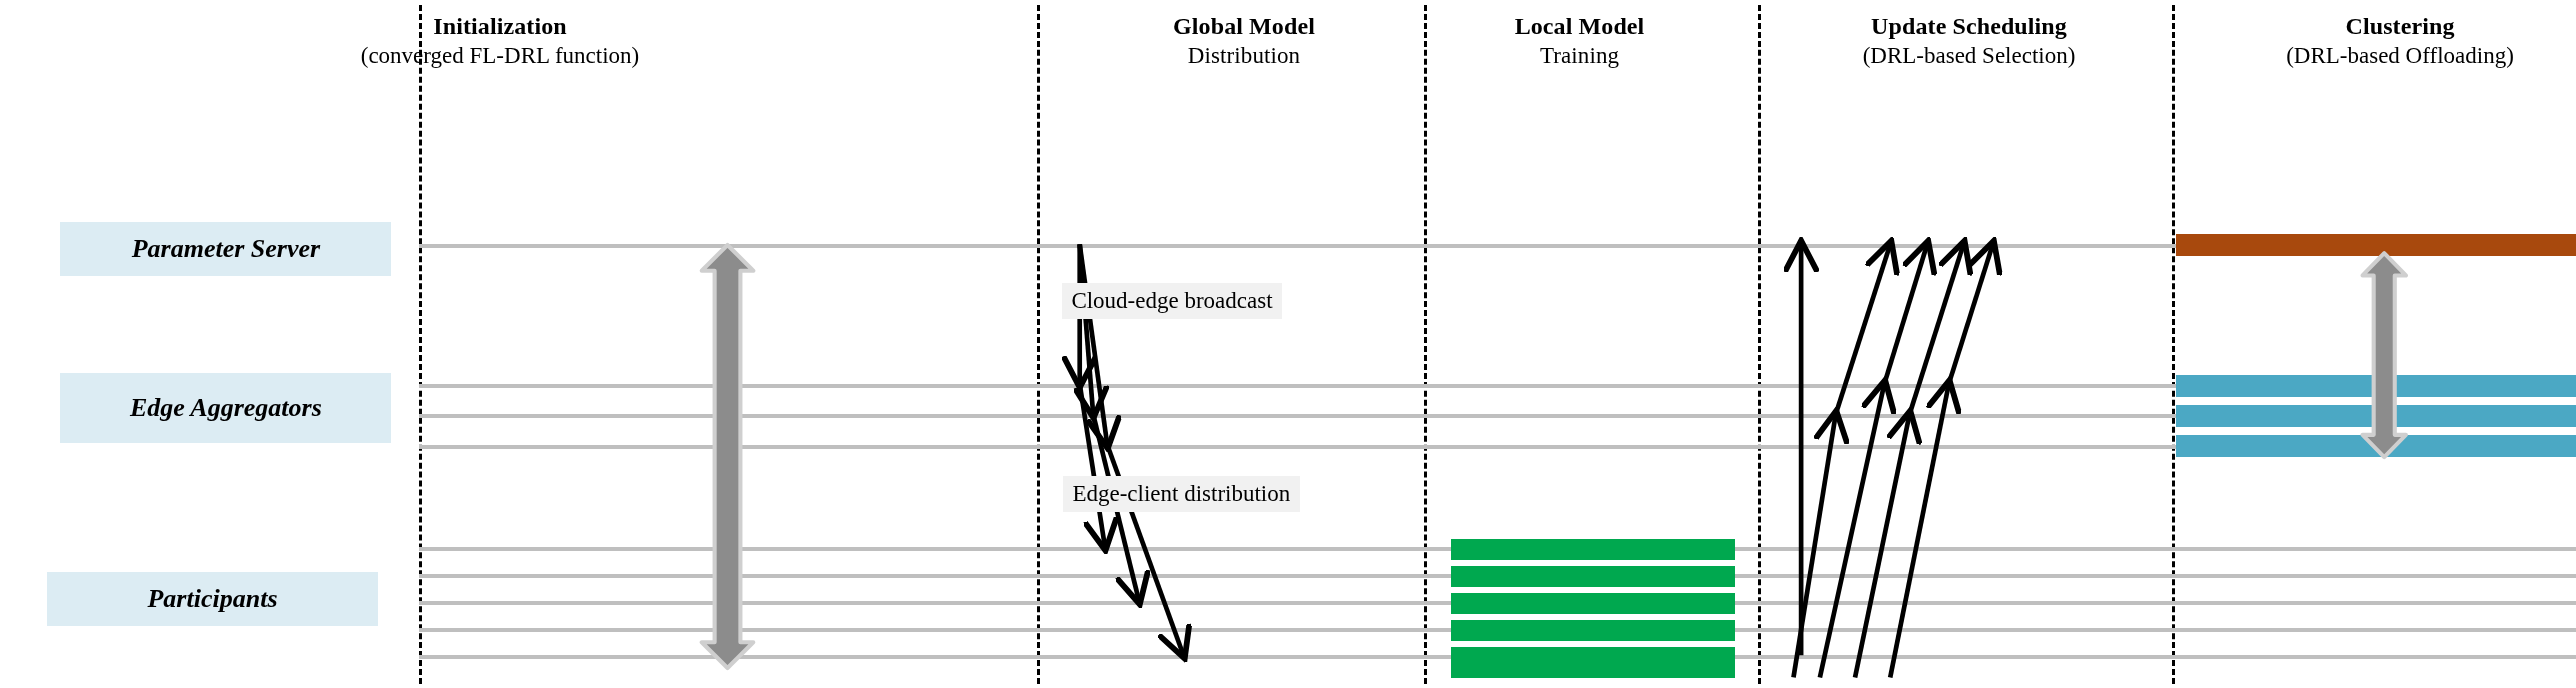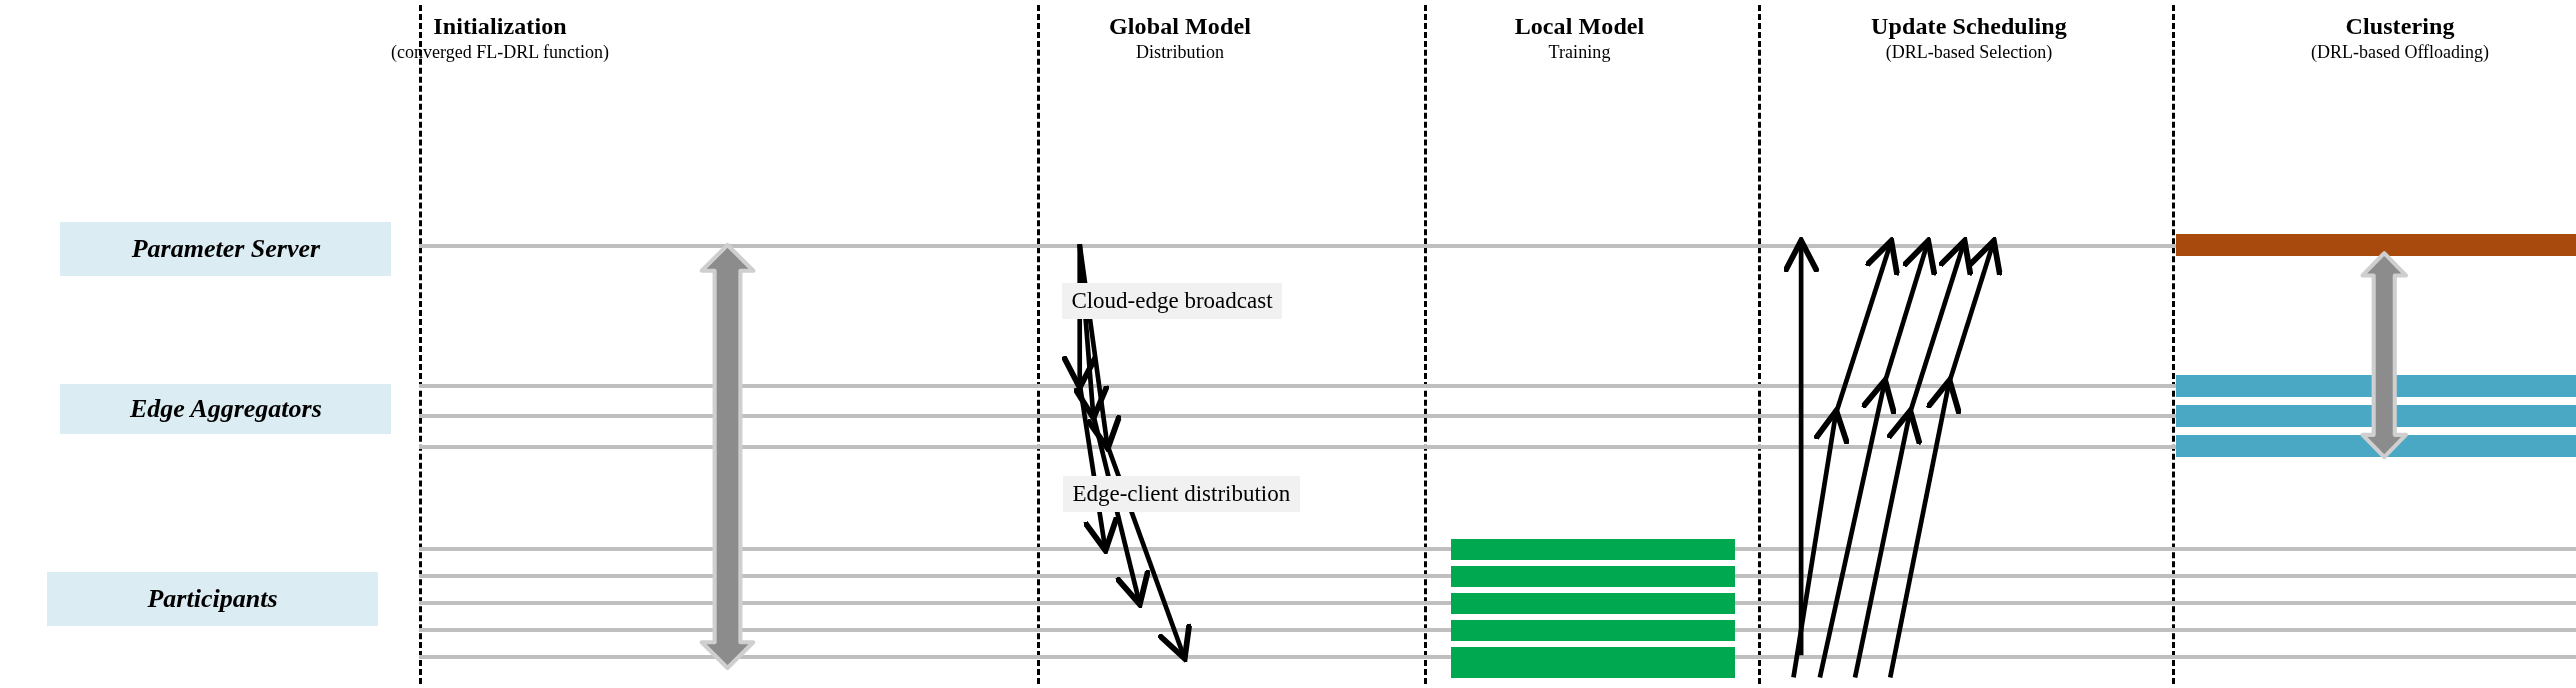--- a/index.html
+++ b/index.html
@@ -3,21 +3,21 @@
 <meta charset="utf-8">
 <title>Federated Learning Phase Timeline</title>
 <style>
   html,body{margin:0;padding:0;background:#ffffff;}
   body{font-family:"Liberation Serif",serif;}
   #stage{position:relative;width:2576px;height:688px;background:#fff;overflow:hidden;margin-left:44px;}
 
   
   .phase-header{position:absolute;text-align:center;color:#000;line-height:1.18;}
   .phase-title{font-weight:bold;font-size:24px;letter-spacing:0.1px;white-space:nowrap;}
-  .phase-sub{font-weight:normal;font-size:18px;white-space:nowrap;margin-top:2.3px;}
+  .phase-sub{font-weight:normal;font-size:23px;white-space:nowrap;margin-top:2.3px;}
 
   
   .actor-label{position:absolute;background:#dcecf3;color:#000;font-style:italic;font-weight:bold;
                font-size:26px;display:flex;align-items:center;justify-content:center;white-space:nowrap;}
 
   
   .vsep{position:absolute;top:4.7px;width:0;border-left:3.5px dashed #000;}
 
   
   .lifeline{position:absolute;height:4.1px;background:#bfbfbf;}
@@ -34,21 +34,21 @@
 </head>
 <body>
 
 <div id="stage">
 
   <div class="phase-header" style="left:141px;top:11.7px;width:630px;">
     <div class="phase-title">Initialization</div>
     <div class="phase-sub">(converged FL-DRL function)</div>
   </div>
 
-  <div class="phase-header" style="left:972px;top:11.7px;width:328px;text-align:center;">
+  <div class="phase-header" style="left:1036px;top:11.7px;width:328px;text-align:center;">
     <div class="phase-title">Global Model</div>
     <div class="phase-sub phase-title">Distribution</div>
   </div>
 
   <div class="phase-header" style="left:1377px;top:11.7px;width:317px;">
     <div class="phase-title">Local Model</div>
     <div class="phase-sub phase-title">Training</div>
   </div>
 
   <div class="phase-header" style="left:1720px;top:11.7px;width:410px;">
@@ -57,21 +57,21 @@
   </div>
 
   <div class="phase-header" style="left:2139px;top:11.7px;width:434px;">
     <div class="phase-title">Clustering</div>
     <div class="phase-sub">(DRL-based Offloading)</div>
   </div>
 
   <div class="actor-label" style="left:16.4px;top:222px;width:331px;height:54px;">
     <span>Parameter Server</span>
   </div>
-  <div class="actor-label" style="left:16.4px;top:384px;width:331px;height:50px;">
+  <div class="actor-label" style="left:16.4px;top:373px;width:331px;height:70px;">
     <span>Edge Aggregators</span>
   </div>
   <div class="actor-label" style="left:3px;top:572px;width:331px;height:54px;">
     <span>Participants</span>
   </div>
 
   <div class="vsep" style="left:375px;height:679px;"></div>
   <div class="vsep" style="left:993px;height:679px;"></div>
   <div class="vsep" style="left:1380px;height:679px;"></div>
   <div class="vsep" style="left:1714px;height:679px;"></div>

